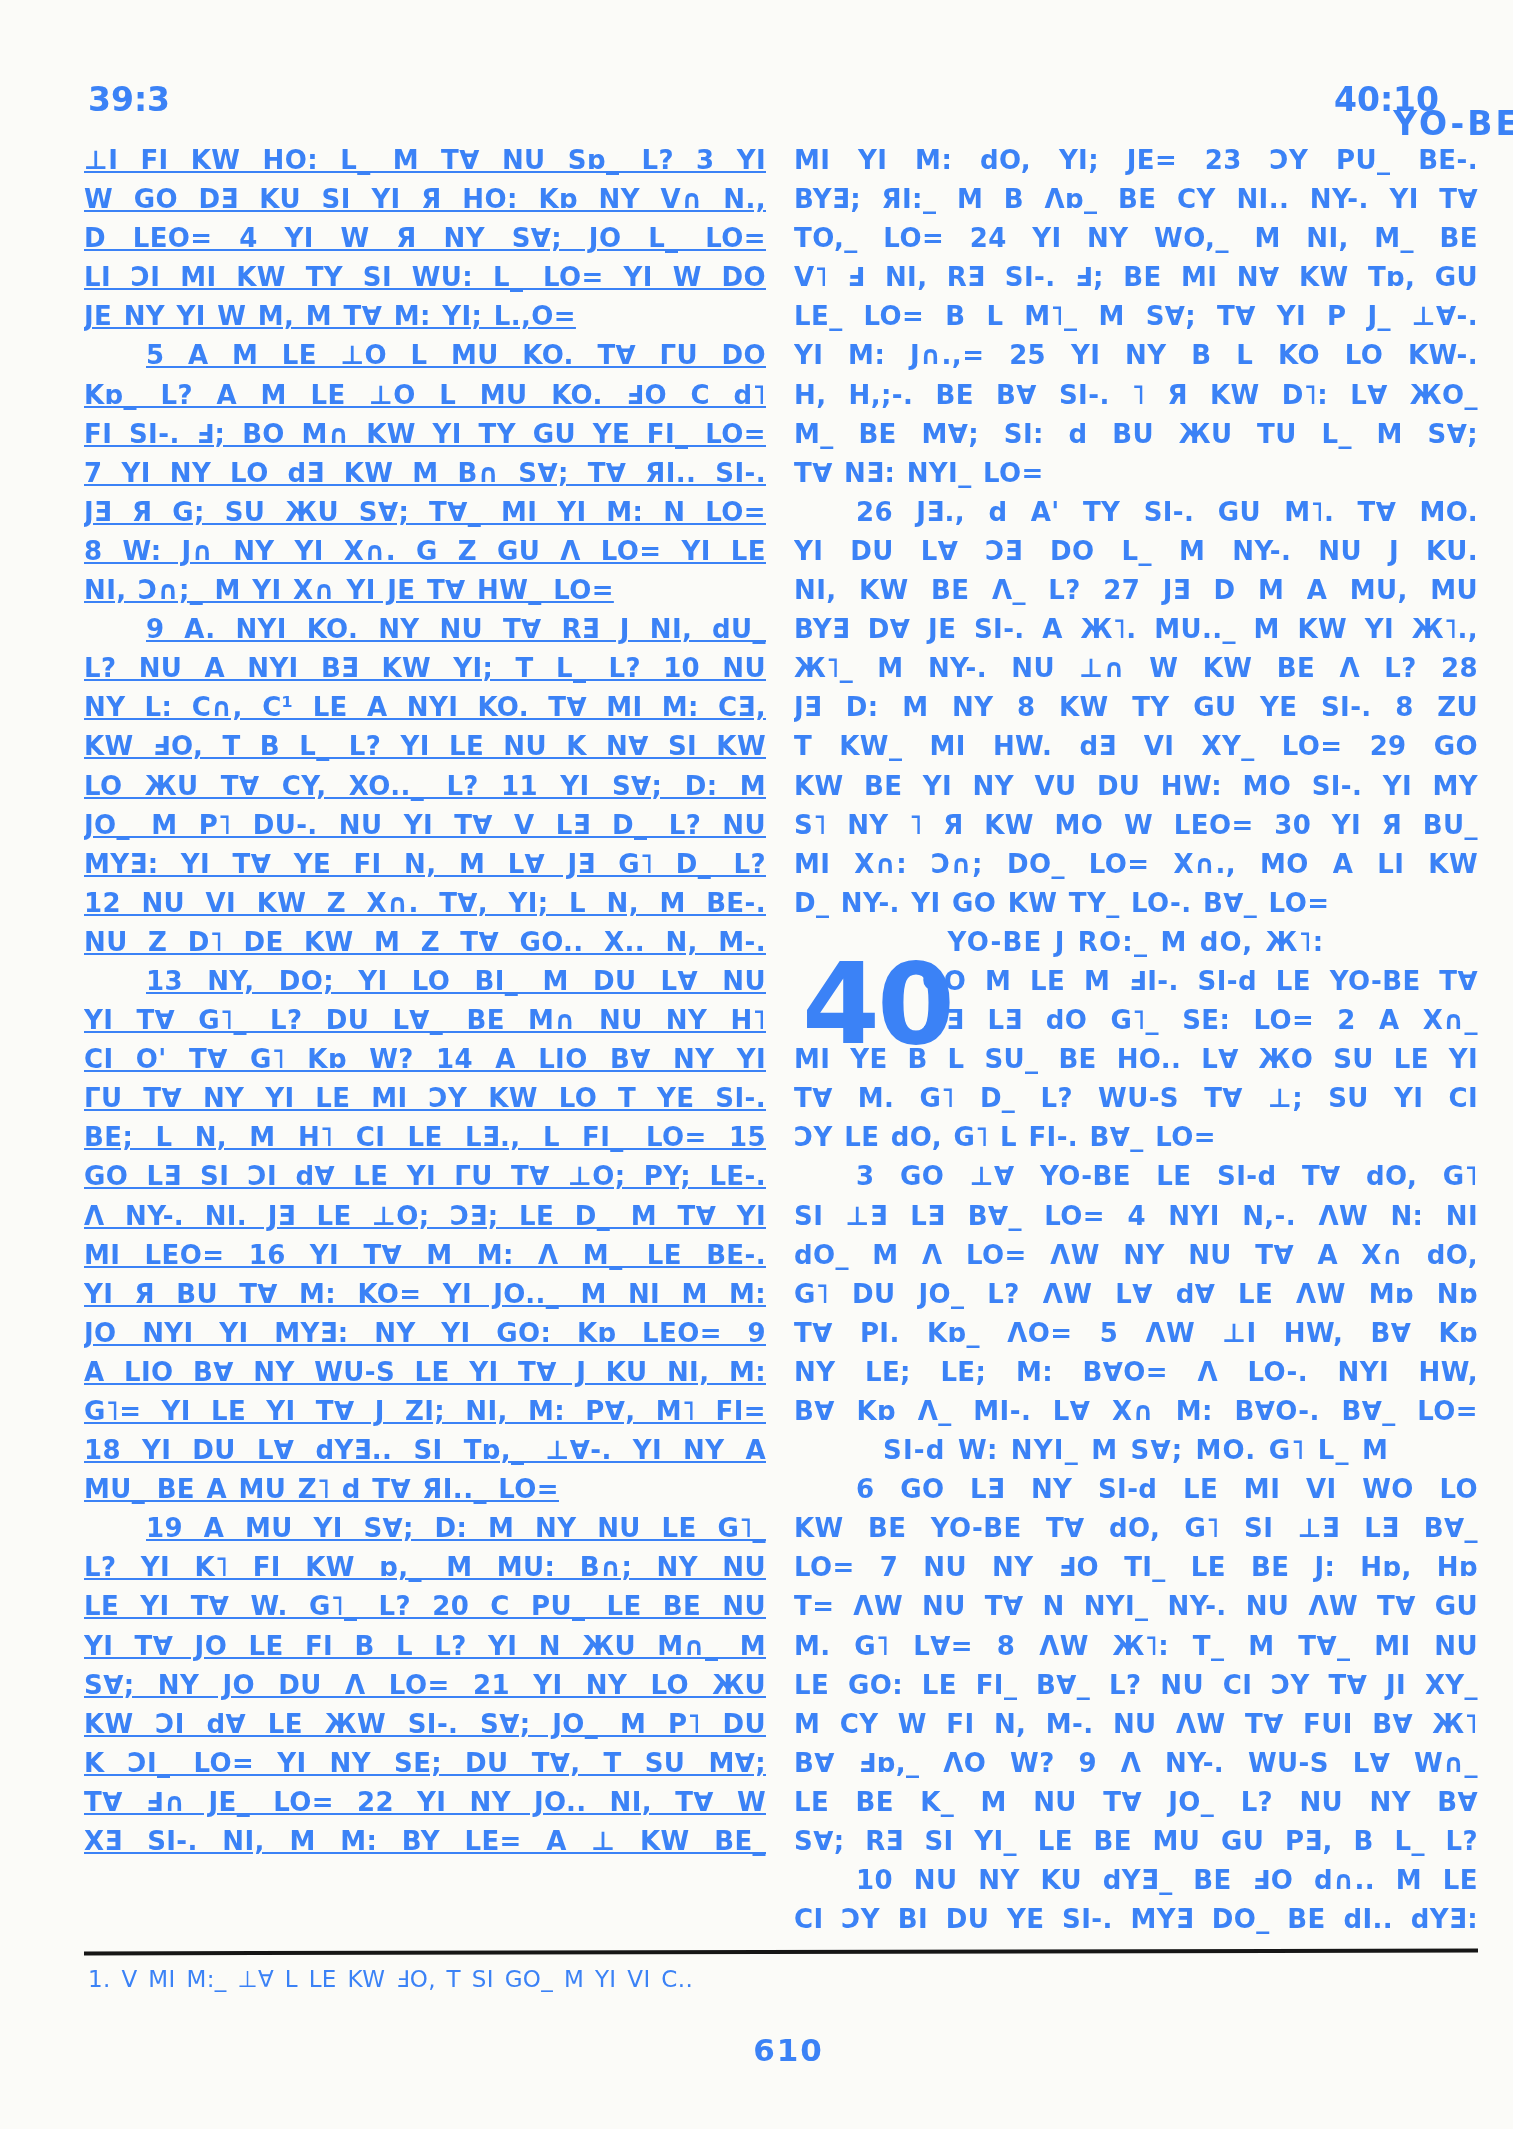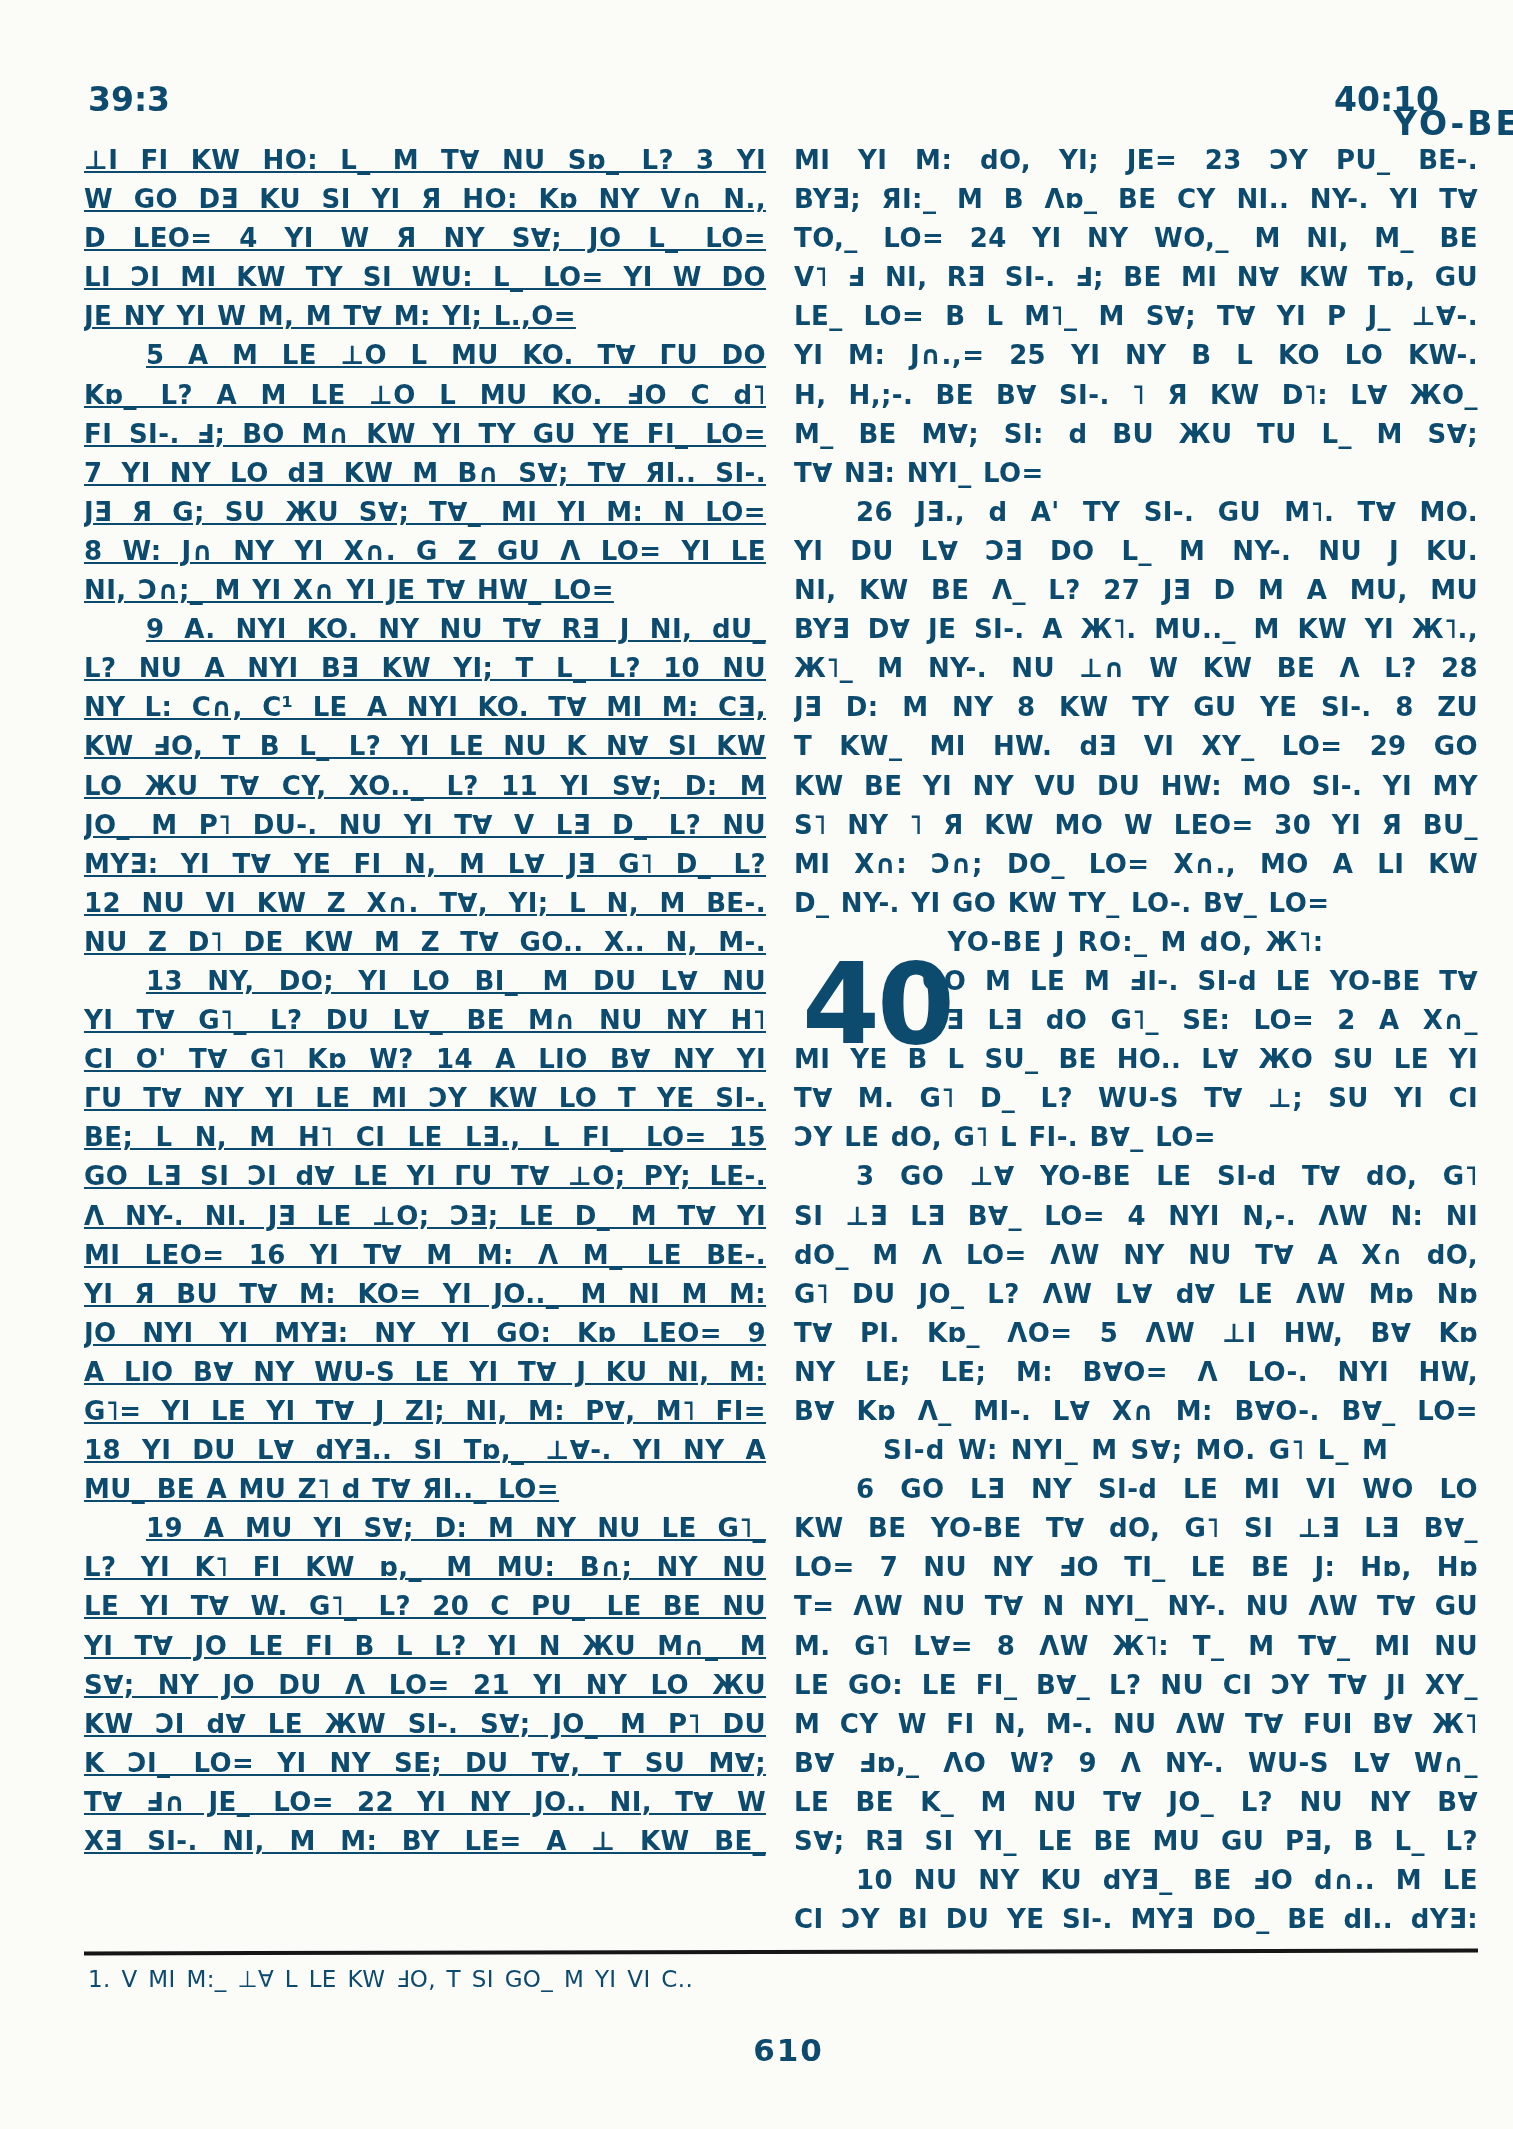--- a/index.html
+++ b/index.html
@@ -1,20 +1,20 @@
 <!DOCTYPE html>
 <html><head>
 <meta charset="utf-8">
 <style>
   html,body{margin:0;padding:0;background:#888;}
   .page{
     position:relative;
     width:1513px;height:2129px;
     background:#fbfbf8;
-    color:#0c4a6e;
+    color:#3b82f6;
     font-family:"DejaVu Sans", sans-serif;
     overflow:hidden;
   }
   .hdr{position:absolute;top:80px;left:0;width:100%;height:46px;font-weight:700;font-size:33px;}
   .hdr .ref-left{position:absolute;left:88px;top:0;}
   .hdr .book-title{position:absolute;left:8px;width:100%;text-align:right;letter-spacing:3px;top:0;margin-top:24px;}
   .hdr .ref-right{position:absolute;right:74px;top:0;}
   .col{position:absolute;top:141px;font-weight:700;font-size:26px;}
   .col-left{left:84px;width:682px;text-decoration:underline;}
   .col-right{left:794px;width:684px;}

